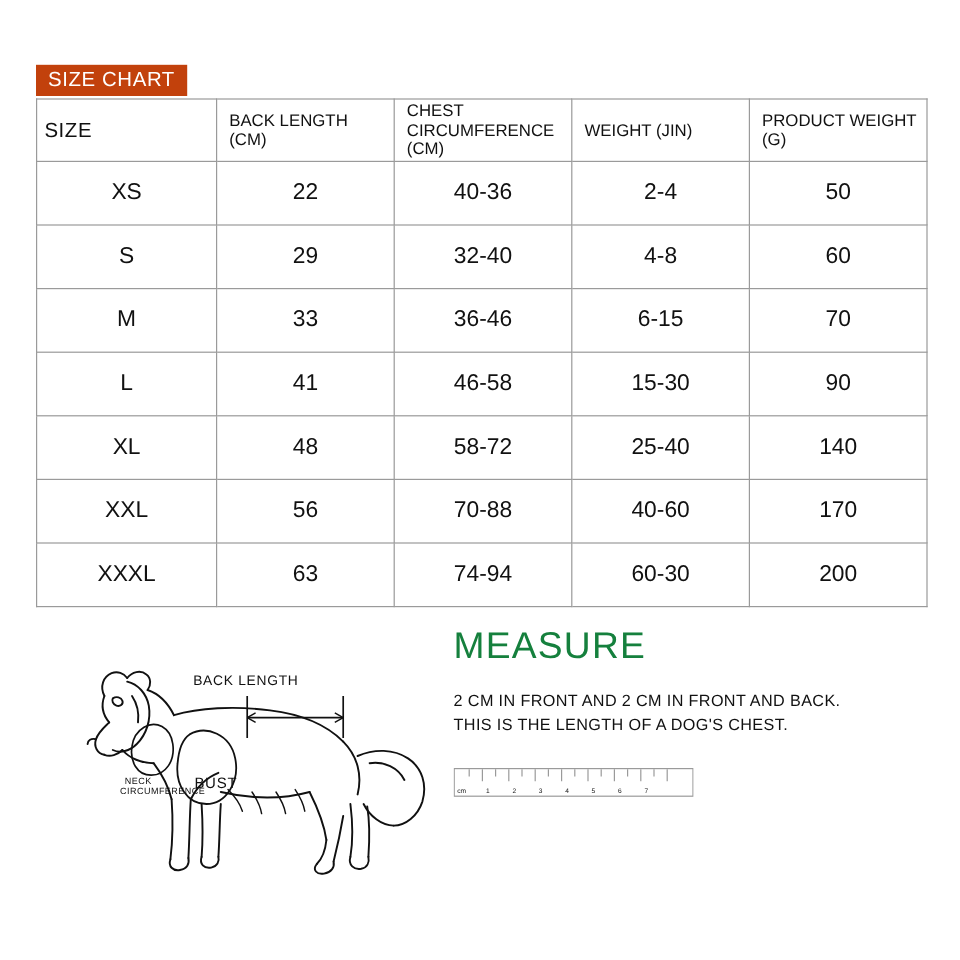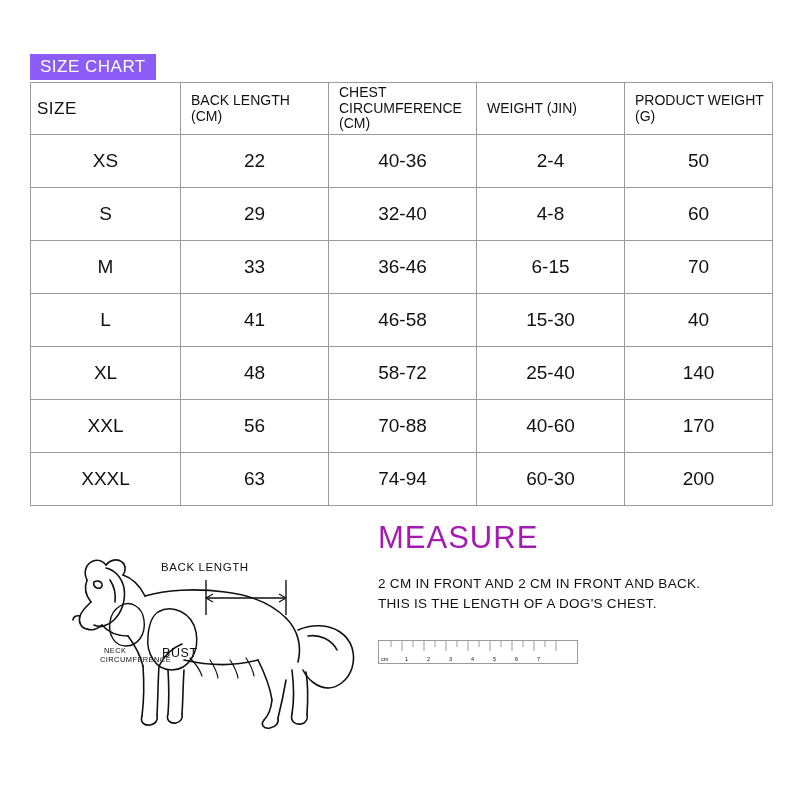--- a/index.html
+++ b/index.html
@@ -21,21 +21,21 @@
     height: 800px;
     position: relative;
     box-sizing: border-box;
   }
 
   
   .chart-tag {
     position: absolute;
     left: 30px;
     top: 54px;
-    background: #8b5cf6;
+    background: #c2410c;
     color: #ffffff;
     font-size: 17px;
     letter-spacing: 0.5px;
     padding: 4px 10px 5px 10px;
     line-height: 1;
     font-family: "Liberation Sans", sans-serif;
   }
 
   
   .table-wrap {
@@ -116,21 +116,21 @@
     left: 378px;
     top: 15px;
     width: 400px;
   }
   .measure-title {
     font-size: 31px;
     letter-spacing: 1px;
     margin: 0 0 18px 0;
     font-weight: normal;
     font-family: "Liberation Sans", sans-serif;
-    color: #a21caf;
+    color: #15803d;
   }
   .measure-text {
     font-size: 13.5px;
     line-height: 1.45;
     letter-spacing: 0.3px;
     color: #111;
     margin: 0;
   }
   .ruler {
     position: absolute;
@@ -214,21 +214,21 @@
           <td>33</td>
           <td>36-46</td>
           <td>6-15</td>
           <td>70</td>
         </tr>
         <tr>
           <td class="c-size">L</td>
           <td>41</td>
           <td>46-58</td>
           <td>15-30</td>
-          <td>40</td>
+          <td>90</td>
         </tr>
         <tr>
           <td class="c-size">XL</td>
           <td>48</td>
           <td>58-72</td>
           <td>25-40</td>
           <td>140</td>
         </tr>
         <tr>
           <td class="c-size">XXL</td>

